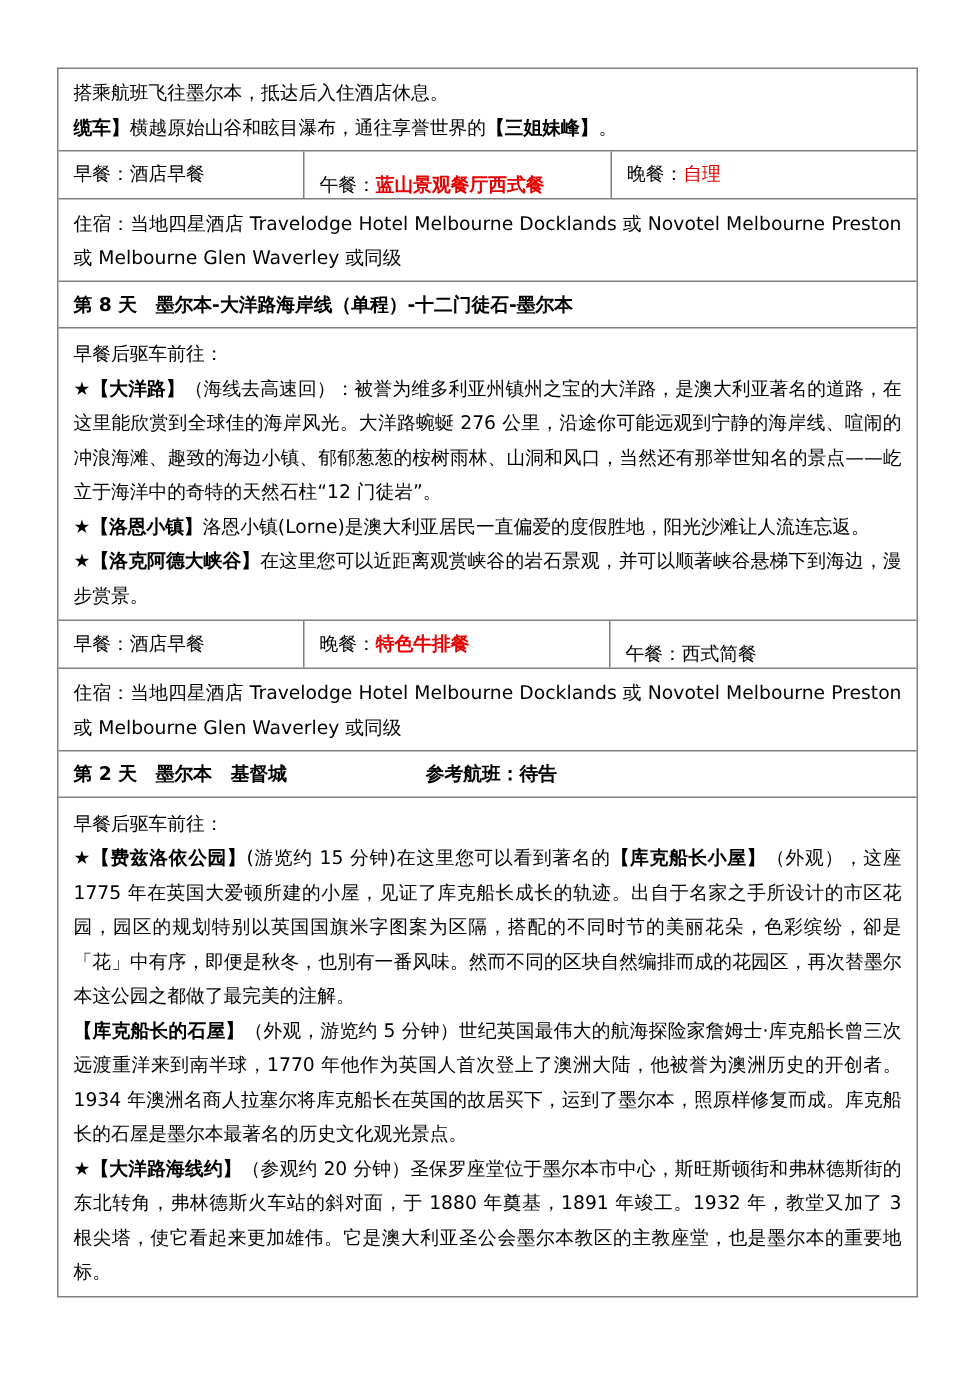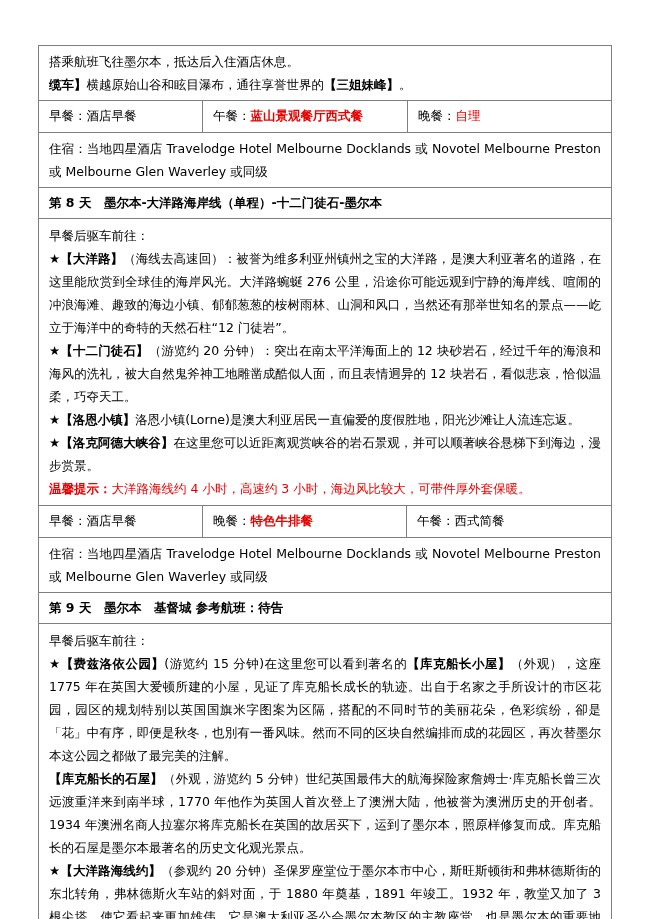--- a/index.html
+++ b/index.html
@@ -23,27 +23,27 @@
   .itinerary-table > div:last-child{border-bottom:none;}
   .text-cell{
     padding:4px 10px;font-size:12.5px;line-height:23px;
     text-align:justify;text-justify:inter-ideograph;
   }
   .desc{padding:5px 10px;}
   .para{margin:0;}
   .meals{display:flex;height:31px;align-items:center;font-size:12.5px;}
   .mcell{box-sizing:border-box;padding:0 10px;white-space:nowrap;overflow:hidden;height:100%;display:flex;align-items:center;}
   .c1{width:163px;}
-  .c2{width:205px;border-left:1px solid var(--border);}
+  .c2{width:205px;border-left:1px solid var(--border);align-items:flex-end;}
   .c3{flex:1;border-left:1px solid var(--border);}
   .day-header{
     height:30px;line-height:30px;padding:0 10px;
     font-weight:bold;font-size:12.5px;white-space:nowrap;overflow:hidden;
   }
-  .flight{}
+  .flight{margin-left:88px;}
   .b{font-weight:bold;}
   .r{color:var(--red);}
 </style>
 </head>
 <body>
 
 <div class="itinerary-table">
 
   <div class="text-cell">
       <div class="para"><span class="">搭乘航班飞往墨尔本，抵达后入住酒店休息。</span></div>
@@ -66,44 +66,42 @@
       <div class="para"><span class="">住宿：当地四星酒店 Travelodge Hotel Melbourne Docklands 或 Novotel Melbourne Preston 或 Melbourne Glen Waverley 或同级</span></div>
     </div>
 
   <div class="day-header">
     <span>第 8 天　墨尔本-大洋路海岸线（单程）-十二门徒石-墨尔本</span>
   </div>
 
   <div class="text-cell desc">
       <div class="para"><span class="">早餐后驱车前往：</span></div>
       <div class="para"><span class="b ">★【大洋路】</span><span class="">（海线去高速回）：被誉为维多利亚州镇州之宝的大洋路，是澳大利亚著名的道路，在这里能欣赏到全球佳的海岸风光。大洋路蜿蜒 276 公里，沿途你可能远观到宁静的海岸线、喧闹的冲浪海滩、趣致的海边小镇、郁郁葱葱的桉树雨林、山洞和风口，当然还有那举世知名的景点——屹立于海洋中的奇特的天然石柱“12 门徒岩”。</span></div>
-      <div class="para"><span class="b ">★【十二门徒石】</span><span class="">（游览约 20 分钟）：突出在南太平洋海面上的 12 块砂岩石，经过千年的海浪和海风的洗礼，被大自然鬼斧神工地雕凿成酷似人面，而且表情迥异的 12 块岩石，看似悲哀，恰似温柔，巧夺天工。</span></div>
       <div class="para"><span class="b ">★【洛恩小镇】</span><span class="">洛恩小镇(Lorne)是澳大利亚居民一直偏爱的度假胜地，阳光沙滩让人流连忘返。</span></div>
       <div class="para"><span class="b ">★【洛克阿德大峡谷】</span><span class="">在这里您可以近距离观赏峡谷的岩石景观，并可以顺著峡谷悬梯下到海边，漫步赏景。</span></div>
-      <div class="para"><span class="b r">温馨提示：</span><span class="r">大洋路海线约 4 小时，高速约 3 小时，海边风比较大，可带件厚外套保暖。</span></div>
     </div>
 
   <div class="meals">
     <div class="mcell c1">
         <div class="para"><span class="">早餐：酒店早餐</span></div>
       </div>
     <div class="mcell c3">
         <div class="para"><span class="">晚餐：</span><span class="b r">特色牛排餐</span></div>
       </div>
     <div class="mcell c2">
         <div class="para"><span class="">午餐：西式简餐</span></div>
       </div>
   </div>
 
   <div class="text-cell">
       <div class="para"><span class="">住宿：当地四星酒店 Travelodge Hotel Melbourne Docklands 或 Novotel Melbourne Preston 或 Melbourne Glen Waverley 或同级</span></div>
     </div>
 
   <div class="day-header">
-    <span>第 9 天　墨尔本　基督城</span>
+    <span>第 2 天　墨尔本　基督城</span>
     <span class="flight">参考航班：待告</span>
   </div>
 
   <div class="text-cell desc">
       <div class="para"><span class="">早餐后驱车前往：</span></div>
       <div class="para"><span class="b ">★【费兹洛依公园】</span><span class="">(游览约 15 分钟)在这里您可以看到著名的</span><span class="b ">【库克船长小屋】</span><span class="">（外观），这座 1775 年在英国大爱顿所建的小屋，见证了库克船长成长的轨迹。出自于名家之手所设计的市区花园，园区的规划特别以英国国旗米字图案为区隔，搭配的不同时节的美丽花朵，色彩缤纷，卻是「花」中有序，即便是秋冬，也別有一番风味。然而不同的区块自然编排而成的花园区，再次替墨尔本这公园之都做了最完美的注解。</span></div>
       <div class="para"><span class="b ">【库克船长的石屋】</span><span class="">（外观，游览约 5 分钟）世纪英国最伟大的航海探险家詹姆士·库克船长曾三次远渡重洋来到南半球，1770 年他作为英国人首次登上了澳洲大陆，他被誉为澳洲历史的开创者。1934 年澳洲名商人拉塞尔将库克船长在英国的故居买下，运到了墨尔本，照原样修复而成。库克船长的石屋是墨尔本最著名的历史文化观光景点。</span></div>
       <div class="para"><span class="b ">★【大洋路海线约】</span><span class="">（参观约 20 分钟）圣保罗座堂位于墨尔本市中心，斯旺斯顿街和弗林德斯街的东北转角，弗林德斯火车站的斜对面，于 1880 年奠基，1891 年竣工。1932 年，教堂又加了 3 根尖塔，使它看起来更加雄伟。它是澳大利亚圣公会墨尔本教区的主教座堂，也是墨尔本的重要地标。</span></div>
     </div>
 

